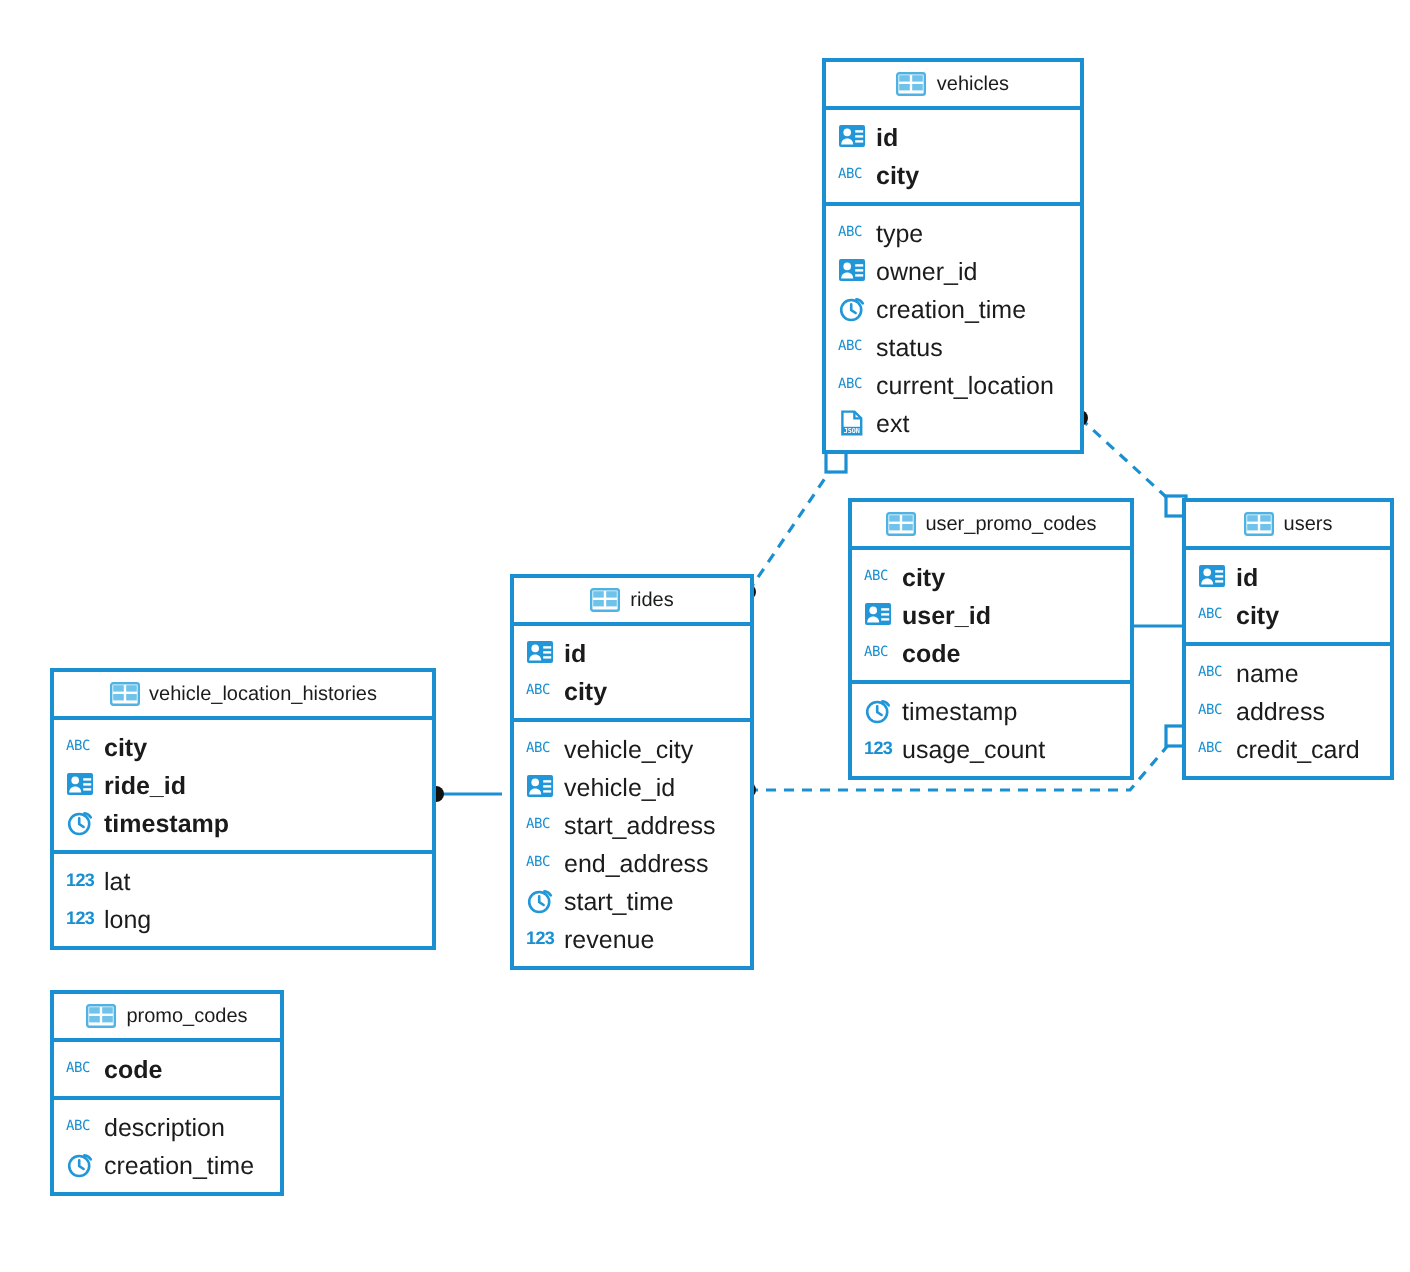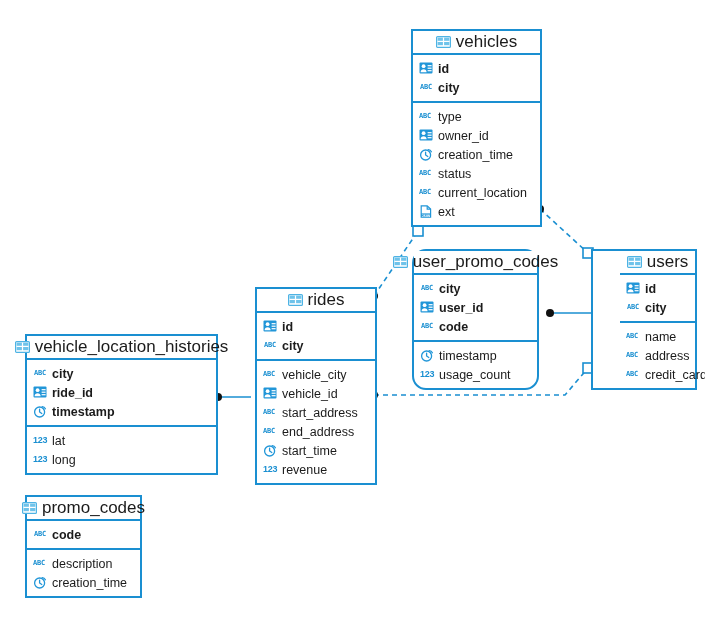--- a/index.html
+++ b/index.html
@@ -22,42 +22,42 @@
   .tbl-header{
     box-sizing:border-box;
     height:24px;
     border-bottom:2px solid #1a8fd1;
     display:flex;align-items:center;justify-content:center;
     gap:6px;
     background:#ffffff;
     padding:0 8px;
   }
   .tbl-title{
-    font-size:17px;color:#1b1b1b;white-space:nowrap;
+    font-size:10px;color:#1b1b1b;white-space:nowrap;
   }
   .section{
     box-sizing:border-box;
     padding:4px 0 4px 0;
   }
   .section.keys{border-bottom:2px solid #1a8fd1;}
   .field{
     display:flex;align-items:center;gap:5px;
     height:19px;
     padding:0 6px;
     font-size:12.5px;
     color:#1b1b1b;
     white-space:nowrap;
   }
-  .field.key{font-weight:bold;text-align:center;}
+  .field.key{font-weight:bold;}
 
   
   .ico{width:14px;height:13px;flex:0 0 14px;display:inline-block;position:relative;}
   .ico svg{display:block;}
   .ico-abc{
-    font-size:7px;font-weight:bold;color:#1a8fd1;
+    font-size:7px;font-weight:normal;color:#1a8fd1;
     letter-spacing:-0.2px;line-height:13px;
     font-family:"DejaVu Sans Mono","Liberation Mono",monospace;
   }
   .ico-123{
     font-size:9px;font-weight:bold;color:#1a8fd1;
     line-height:13px;letter-spacing:-0.3px;
     font-family:"Liberation Sans",sans-serif;
   }
 </style>
 </head>
@@ -164,21 +164,21 @@
                 <path d="M2.2 0.8h6l3.4 3.3v8H2.2z" fill="#ffffff" stroke="#2196d8" stroke-width="1.2"></path>
                 <path d="M8.2 0.9v3.3h3.3" fill="none" stroke="#2196d8" stroke-width="1.2"></path>
                 <rect x="2.2" y="8.4" width="9.4" height="3.7" fill="#2196d8"></rect>
                 <text x="6.9" y="11.5" font-size="3.4" fill="#ffffff" text-anchor="middle" font-family="DejaVu Sans Mono, monospace" font-weight="bold">JSON</text>
               </svg>
             </span>
             <span>ext</span>
           </div>
         </div>
       </div>
-      <div class="table" style="left: 412px; top: 249px; width: 127px; border-radius: 14px;">
+      <div class="table" style="left: 424px; top: 249px; width: 143px;">
         <div class="tbl-header">
           <span class="ico">
             <svg width="15" height="12" viewBox="0 0 15 12">
               <rect x="0.6" y="0.6" width="13.8" height="10.8" rx="1" fill="#ffffff" stroke="#4eb3e4" stroke-width="1.2"></rect>
               <rect x="1.6" y="1.6" width="5.3" height="3.2" fill="#6fc3ea"></rect>
               <rect x="8.1" y="1.6" width="5.3" height="3.2" fill="#6fc3ea"></rect>
               <rect x="1.6" y="6" width="5.3" height="3.2" fill="#6fc3ea"></rect>
               <rect x="8.1" y="6" width="5.3" height="3.2" fill="#6fc3ea"></rect>
             </svg>
           </span>
@@ -217,21 +217,21 @@
               </svg>
             </span>
             <span>timestamp</span>
           </div>
           <div class="field">
             <span class="ico ico-123">123</span>
             <span>usage_count</span>
           </div>
         </div>
       </div>
-      <div class="table" style="left: 591px; top: 249px; width: 106px; padding-left: 27px;">
+      <div class="table" style="left: 591px; top: 249px; width: 106px;">
         <div class="tbl-header">
           <span class="ico">
             <svg width="15" height="12" viewBox="0 0 15 12">
               <rect x="0.6" y="0.6" width="13.8" height="10.8" rx="1" fill="#ffffff" stroke="#4eb3e4" stroke-width="1.2"></rect>
               <rect x="1.6" y="1.6" width="5.3" height="3.2" fill="#6fc3ea"></rect>
               <rect x="8.1" y="1.6" width="5.3" height="3.2" fill="#6fc3ea"></rect>
               <rect x="1.6" y="6" width="5.3" height="3.2" fill="#6fc3ea"></rect>
               <rect x="8.1" y="6" width="5.3" height="3.2" fill="#6fc3ea"></rect>
             </svg>
           </span>

